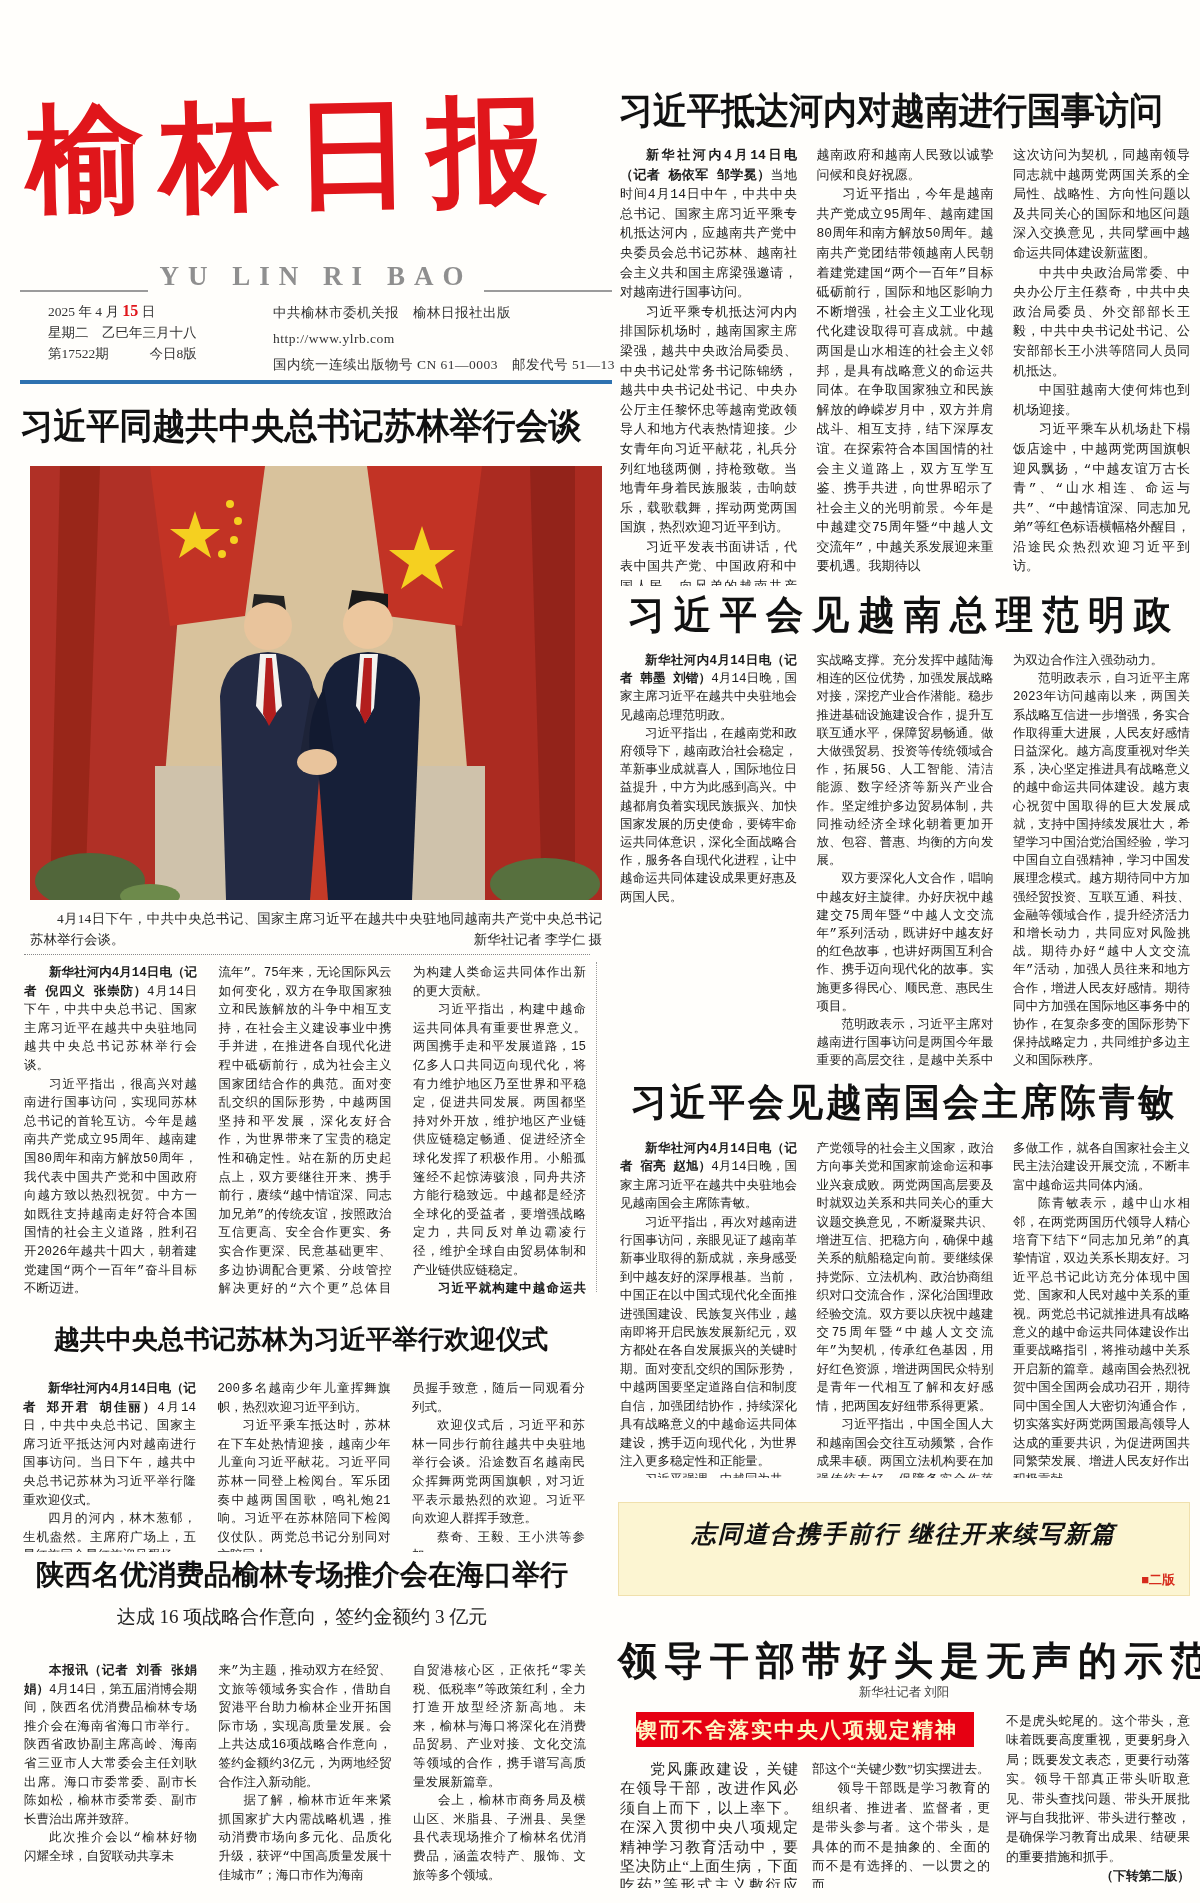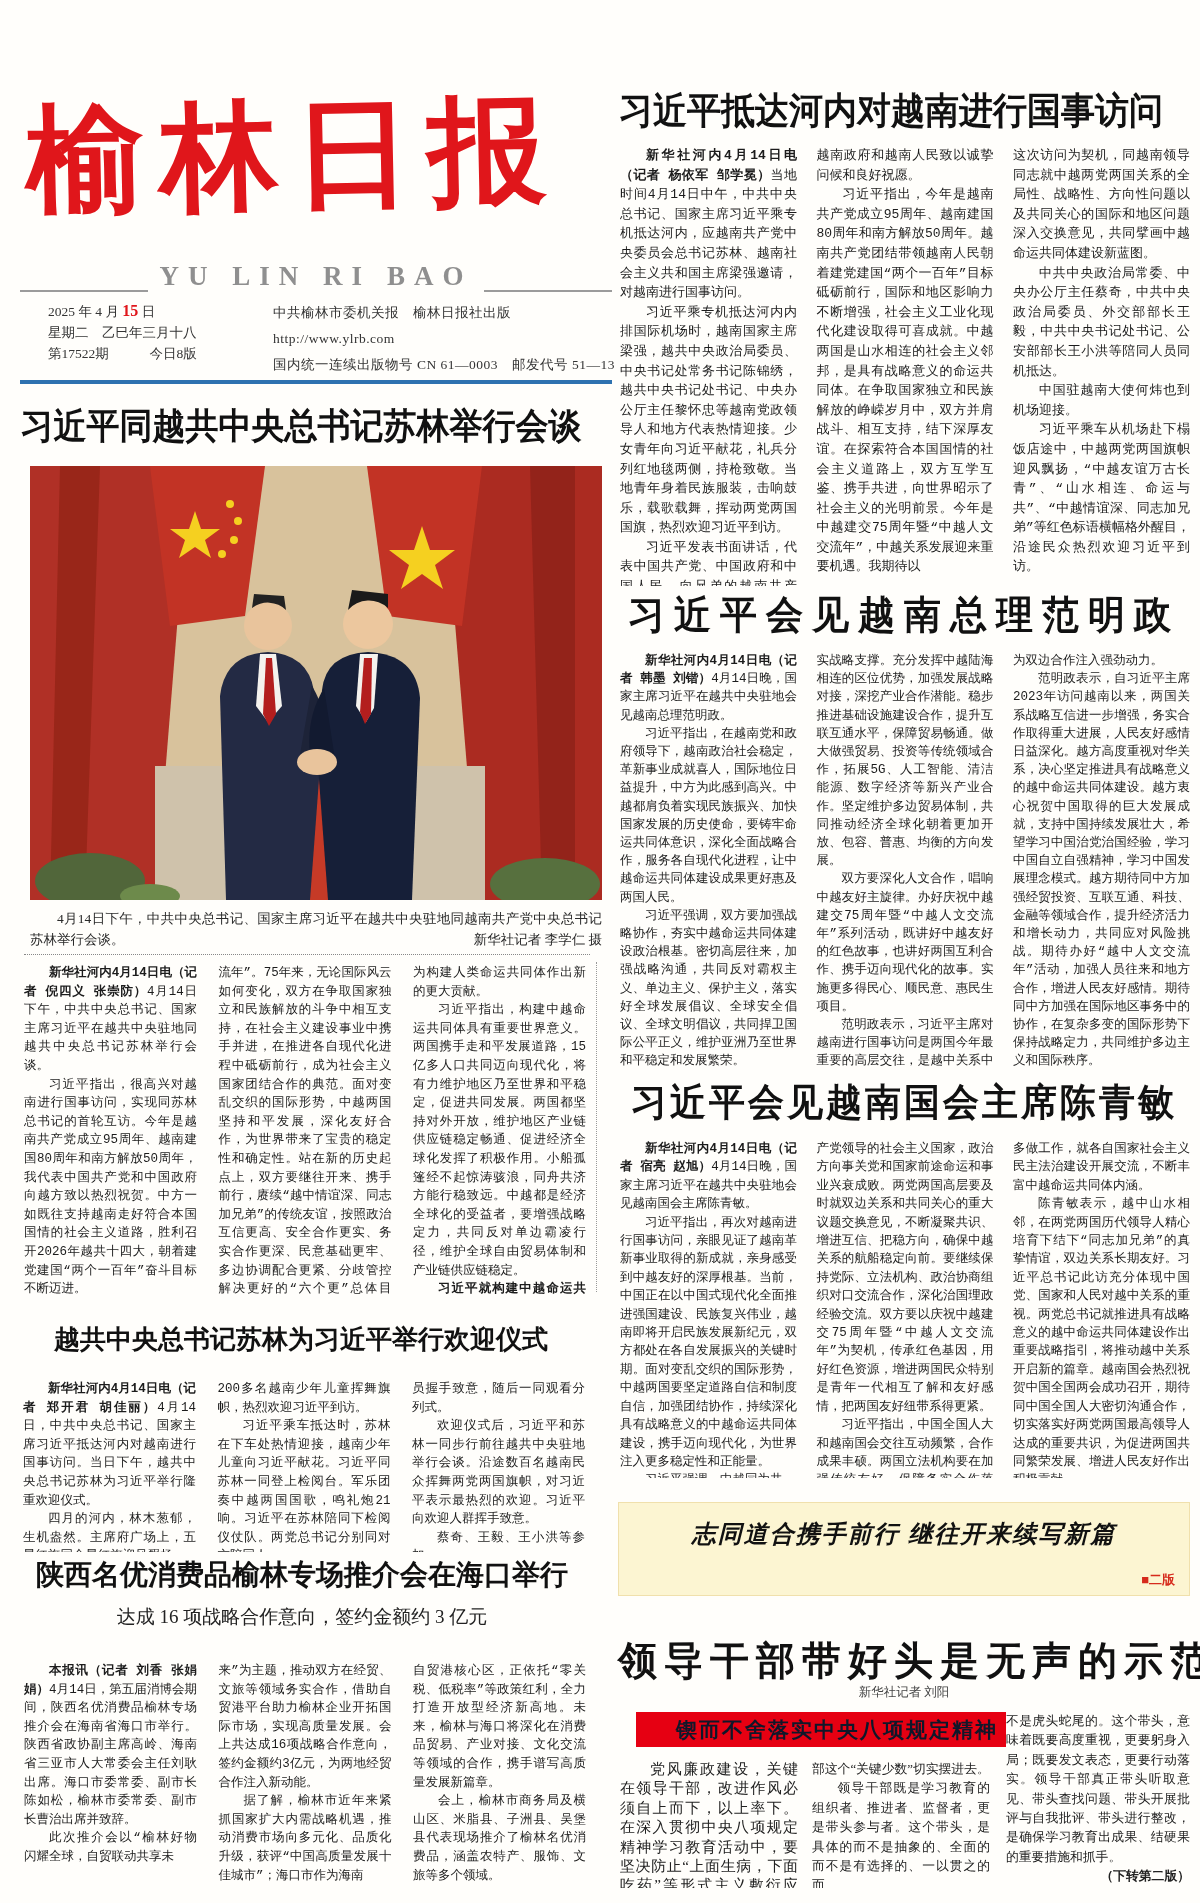--- a/index.html
+++ b/index.html
@@ -63,23 +63,23 @@
   #na-body .col{width:177px;}
   
   #signed-box{left:618px;top:1502px;width:572px;height:94px;background:#fcf5d2;
       border:1px solid #f0e0ac;box-sizing:border-box;text-align:center;}
   #signed-kicker{margin-top:12px;font-size:15px;font-weight:bold;color:#d62a1c;
       font-family:"Liberation Sans",sans-serif;}
   #signed-title{margin-top:15px;font-size:24px;font-weight:bold;color:#111;letter-spacing:2px;
       font-family:"Liberation Sans",sans-serif;font-style:italic;}
   #signed-ref{position:absolute;right:14px;bottom:6px;font-size:13px;font-weight:bold;color:#d62a1c;}
   
-  #banner{left:636px;top:1712px;width:338px;height:35px;background:#e60012;color:#0f172a;
+  #banner{left:636px;top:1712px;width:338px;height:35px;background:#e60012;color:#fef9c3;
       font-family:"Liberation Sans",sans-serif;font-weight:bold;font-size:21px;line-height:35px;
-      text-align:center;letter-spacing:2px;white-space:nowrap;padding-left:32px;}
+      letter-spacing:2px;white-space:nowrap;}
   .kai{font-family:"Liberation Serif","DejaVu Serif",serif;color:#222;}
   #comm-c1{left:620px;top:1760px;width:178px;height:128px;font-size:15px;line-height:19.4px;}
   #comm-c2{left:812px;top:1760px;width:178px;height:128px;font-size:12.8px;line-height:19.4px;}
   #comm-c3{left:1006px;top:1712px;width:184px;height:180px;font-size:12.8px;line-height:19.4px;}
   .colone{text-align:justify;overflow:hidden;}
   .colone p{margin:0;text-indent:2em;}
   .colone p.cont{text-indent:0;}
 </style>
 </head>
 <body>
@@ -200,21 +200,20 @@
       <p>中国驻越南大使何炜也到机场迎接。</p>
       <p>习近平乘车从机场赴下榻饭店途中，中越两党两国旗帜迎风飘扬，“中越友谊万古长青”、“山水相连、命运与共”、“中越情谊深、同志加兄弟”等红色标语横幅格外醒目，沿途民众热烈欢迎习近平到访。</p>
     </div>
   </div>
 
   <div class="abs hl" id="pm-hl">习近平会见越南总理范明政</div>
   <div class="abs cols" id="pm-body">
     <div class="col">
       <p><b class="lead">新华社河内4月14日电（记者 韩墨 刘锴）</b><span>4月14日晚，国家主席习近平在越共中央驻地会见越南总理范明政。</span></p>
       <p>习近平指出，在越南党和政府领导下，越南政治社会稳定，革新事业成就喜人，国际地位日益提升，中方为此感到高兴。中越都肩负着实现民族振兴、加快国家发展的历史使命，要铸牢命运共同体意识，深化全面战略合作，服务各自现代化进程，让中越命运共同体建设成果更好惠及两国人民。</p>
-      <p>习近平强调，双方要加强战略协作，夯实中越命运共同体建设政治根基。密切高层往来，加强战略沟通，共同反对霸权主义、单边主义、保护主义，落实好全球发展倡议、全球安全倡议、全球文明倡议，共同捍卫国际公平正义，维护亚洲乃至世界和平稳定和发展繁荣。</p>
 
     </div>
     <div class="col">
       <p class="cont">实战略支撑。充分发挥中越陆海相连的区位优势，加强发展战略对接，深挖产业合作潜能。稳步推进基础设施建设合作，提升互联互通水平，保障贸易畅通。做大做强贸易、投资等传统领域合作，拓展5G、人工智能、清洁能源、数字经济等新兴产业合作。坚定维护多边贸易体制，共同推动经济全球化朝着更加开放、包容、普惠、均衡的方向发展。</p>
       <p>双方要深化人文合作，唱响中越友好主旋律。办好庆祝中越建交75周年暨“中越人文交流年”系列活动，既讲好中越友好的红色故事，也讲好两国互利合作、携手迈向现代化的故事。实施更多得民心、顺民意、惠民生项目。</p>
       <p>范明政表示，习近平主席对越南进行国事访问是两国今年最重要的高层交往，是越中关系中的大事喜事，具有历史性意义，必将引领越中关系取得更大发展，</p>
     </div>
     <div class="col">
       <p class="cont">为双边合作注入强劲动力。</p>
       <p>范明政表示，自习近平主席2023年访问越南以来，两国关系战略互信进一步增强，务实合作取得重大进展，人民友好感情日益深化。越方高度重视对华关系，决心坚定推进具有战略意义的越中命运共同体建设。越方衷心祝贺中国取得的巨大发展成就，支持中国持续发展壮大，希望学习中国治党治国经验，学习中国自立自强精神，学习中国发展理念模式。越方期待同中方加强经贸投资、互联互通、科技、金融等领域合作，提升经济活力和增长动力，共同应对风险挑战。期待办好“越中人文交流年”活动，加强人员往来和地方合作，增进人民友好感情。期待同中方加强在国际地区事务中的协作，在复杂多变的国际形势下保持战略定力，共同维护多边主义和国际秩序。</p>

